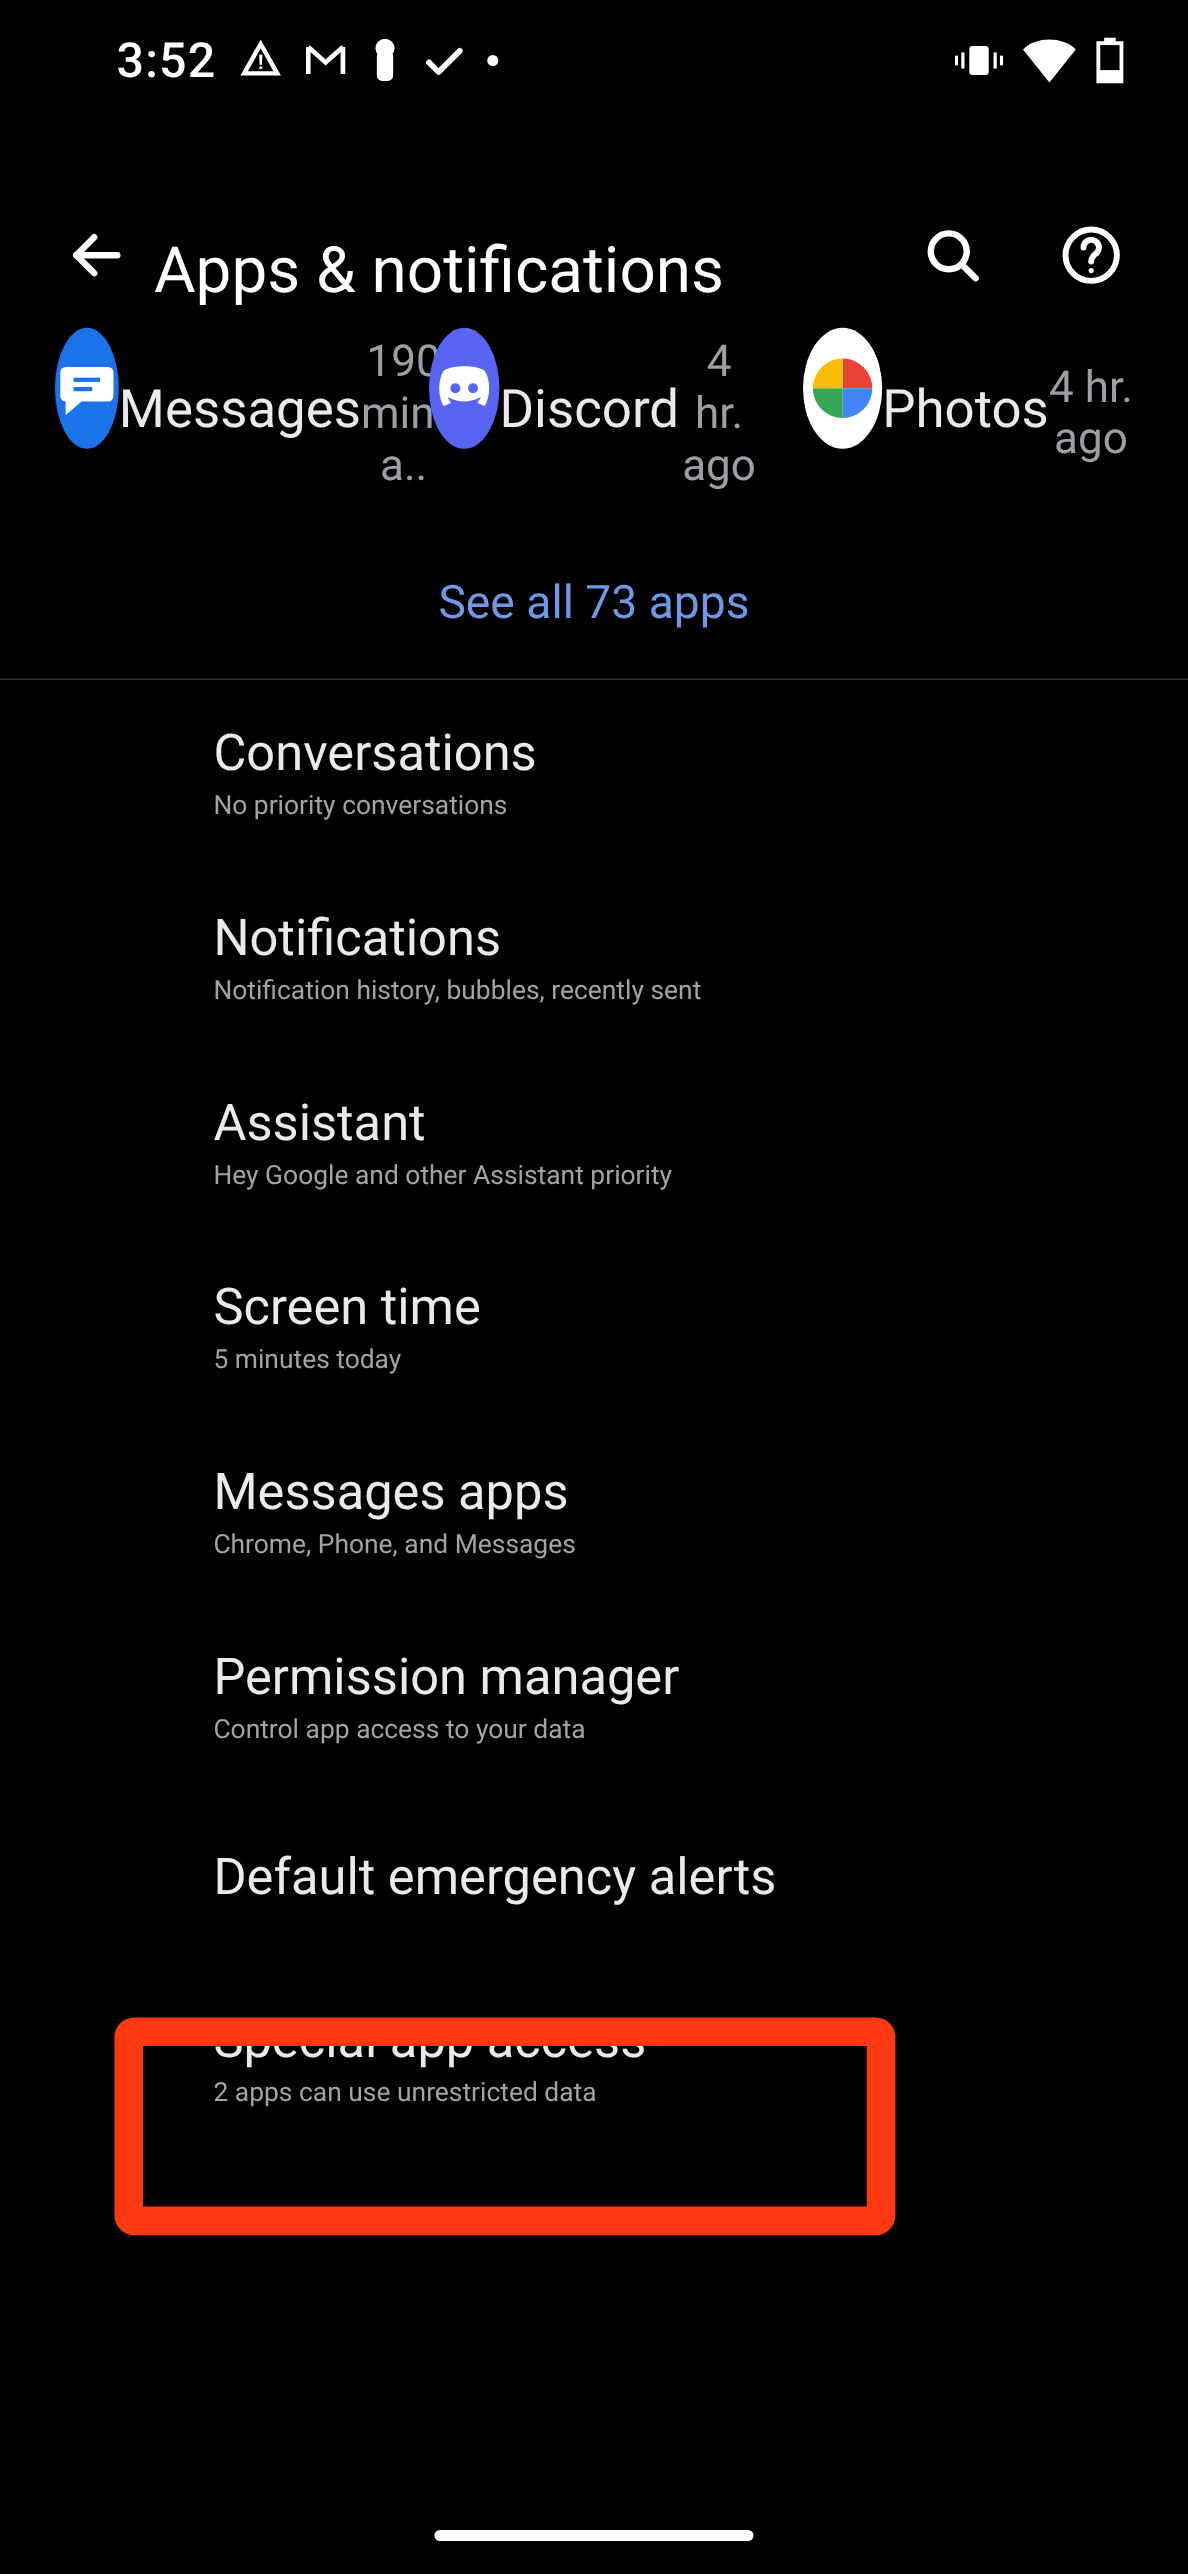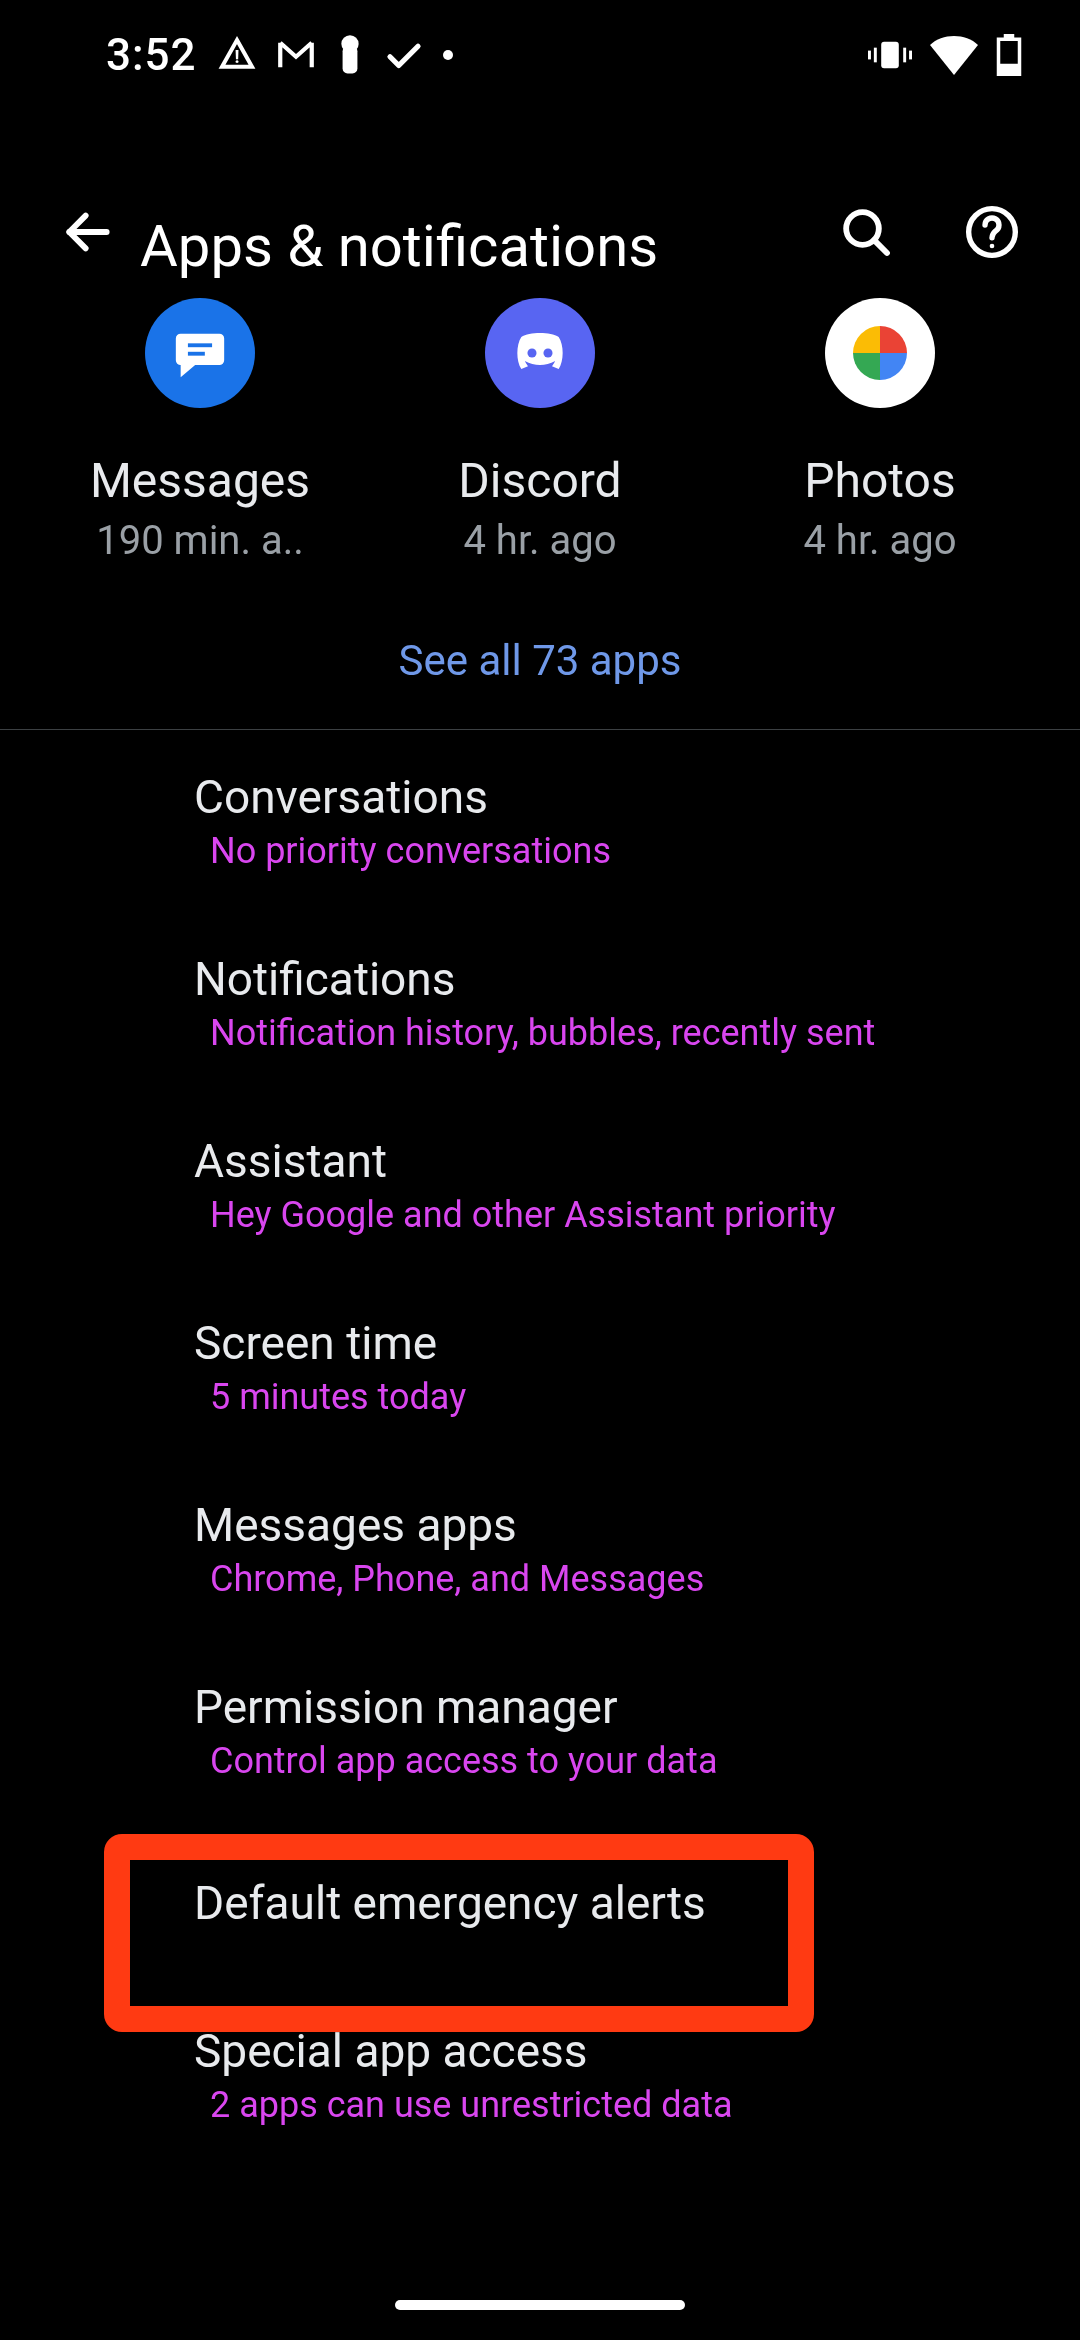--- a/index.html
+++ b/index.html
@@ -18,36 +18,36 @@
 
     
     .app-bar { height: 170px; display: flex; align-items: flex-end; padding: 0 40px 0 40px; }
     .back-btn { width: 96px; height: 96px; display: flex; align-items: center; justify-content: center; }
     .app-title { flex: 1; font-size: 58px; font-weight: 400; color: #fff; padding-left: 4px; }
     .app-actions { display: flex; align-items: center; gap: 30px; }
     .action-btn { width: 96px; height: 96px; display: flex; align-items: center; justify-content: center; }
 
     
     .recent-apps { display: flex; justify-content: space-around; padding: 18px 30px 30px; }
-    .recent-app { display: flex; flex-direction: column; align-items: center; width: 300px; text-align: center; }
+    .recent-app { display: flex; flex-direction: row; align-items: center; width: 300px; text-align: center; }
     .app-icon { width: 110px; height: 110px; border-radius: 50%; display: flex; align-items: center; justify-content: center; margin-bottom: 44px; }
     .app-name { font-size: 48px; color: #e8eaed; margin-bottom: 8px; }
     .app-time { font-size: 40px; color: #9aa0a6; }
 
     
     .see-all { text-align: center; padding: 42px 0 44px; }
     .see-all-link { font-size: 42px; color: #6f98e8; text-align: right; }
 
     .divider { height: 1px; background: #3c4043; width: 100%; }
 
     
     .settings-list { padding: 0 0 0 0; }
     .setting-item { padding: 40px 60px 40px 194px; position: relative; }
     .setting-title { font-size: 46px; color: #e8eaed; margin-bottom: 6px; }
-    .setting-sub { font-size: 36px; color: #d946ef; margin-left: 16px; }
+    .setting-sub { font-size: 24px; color: #a3a3a3; }
     .setting-item.no-sub .setting-title { margin-bottom: 0; }
 
     
     .highlight {
       position: absolute;
       border: 26px solid #ff3a12;
       border-radius: 18px;
       pointer-events: none;
     }
 

